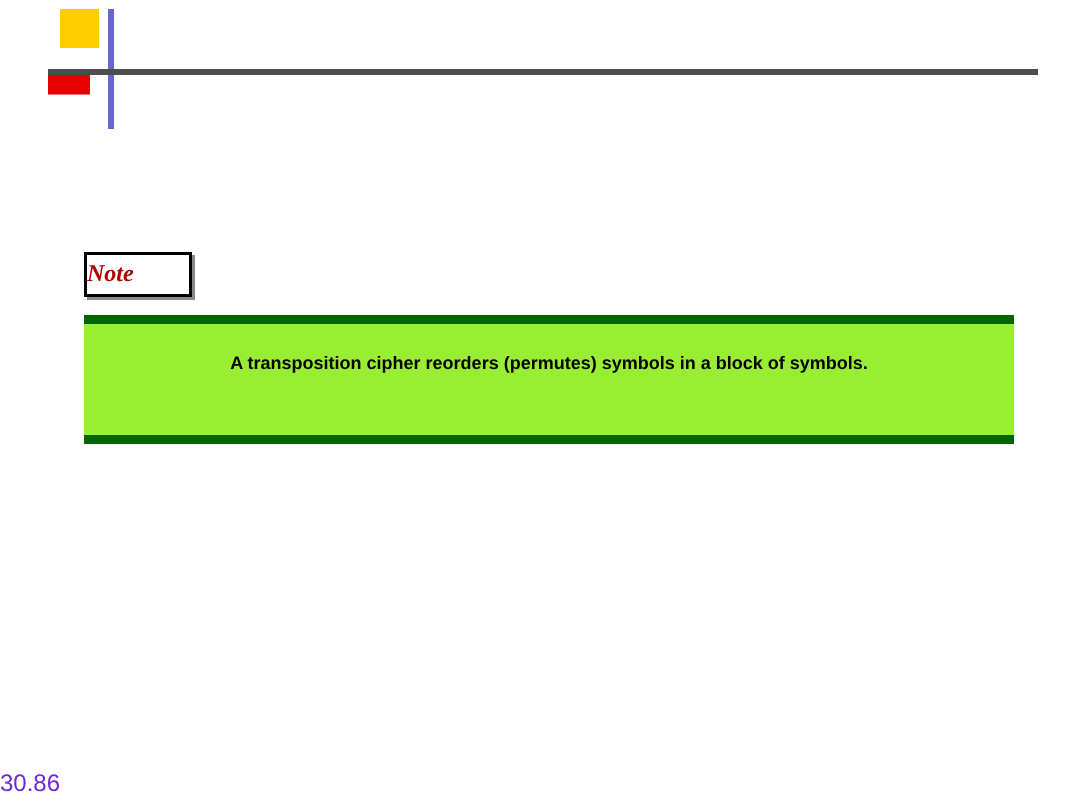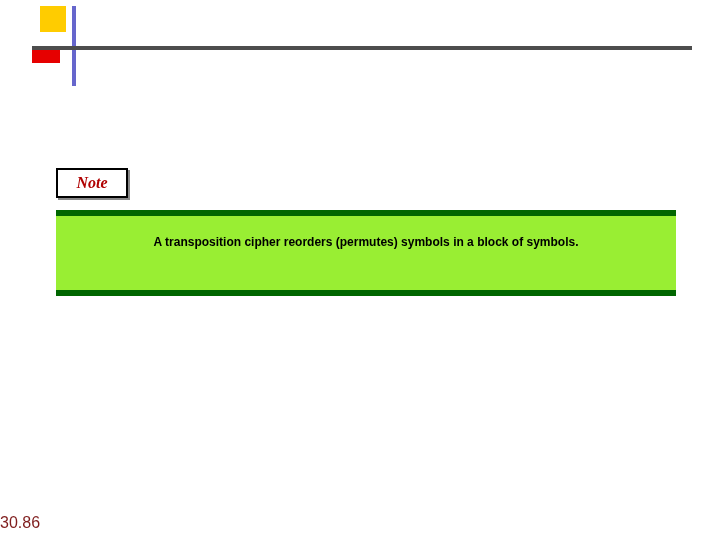--- a/index.html
+++ b/index.html
@@ -46,21 +46,21 @@
     position: absolute;
     top: 168px;
     left: 56px;
     width: 72px;
     height: 30px;
     background: #fff;
     border: 2px solid #000;
     box-shadow: 2px 2px 0 #888;
     display: flex;
     align-items: center;
-    justify-content: center;
+    justify-content: flex-start;
   }
   .note-box span {
     font-family: Georgia, 'Times New Roman', serif;
     font-style: italic;
     font-weight: bold;
     font-size: 16px;
     color: #b00000;
   }
 
   
@@ -83,21 +83,21 @@
     line-height: 1.35;
     color: #000;
   }
 
   
   .slidenum {
     position: absolute;
     left: 0px;
     bottom: 8px;
     font-size: 16px;
-    color: #7f1d1d;
+    color: #6d28d9;
   }
 </style>
 </head>
 <body>
 
 <div class="slide">
 
   <div class="logo-box">
     <div class="logo-yellow"></div>
     <div class="logo-red"></div>

